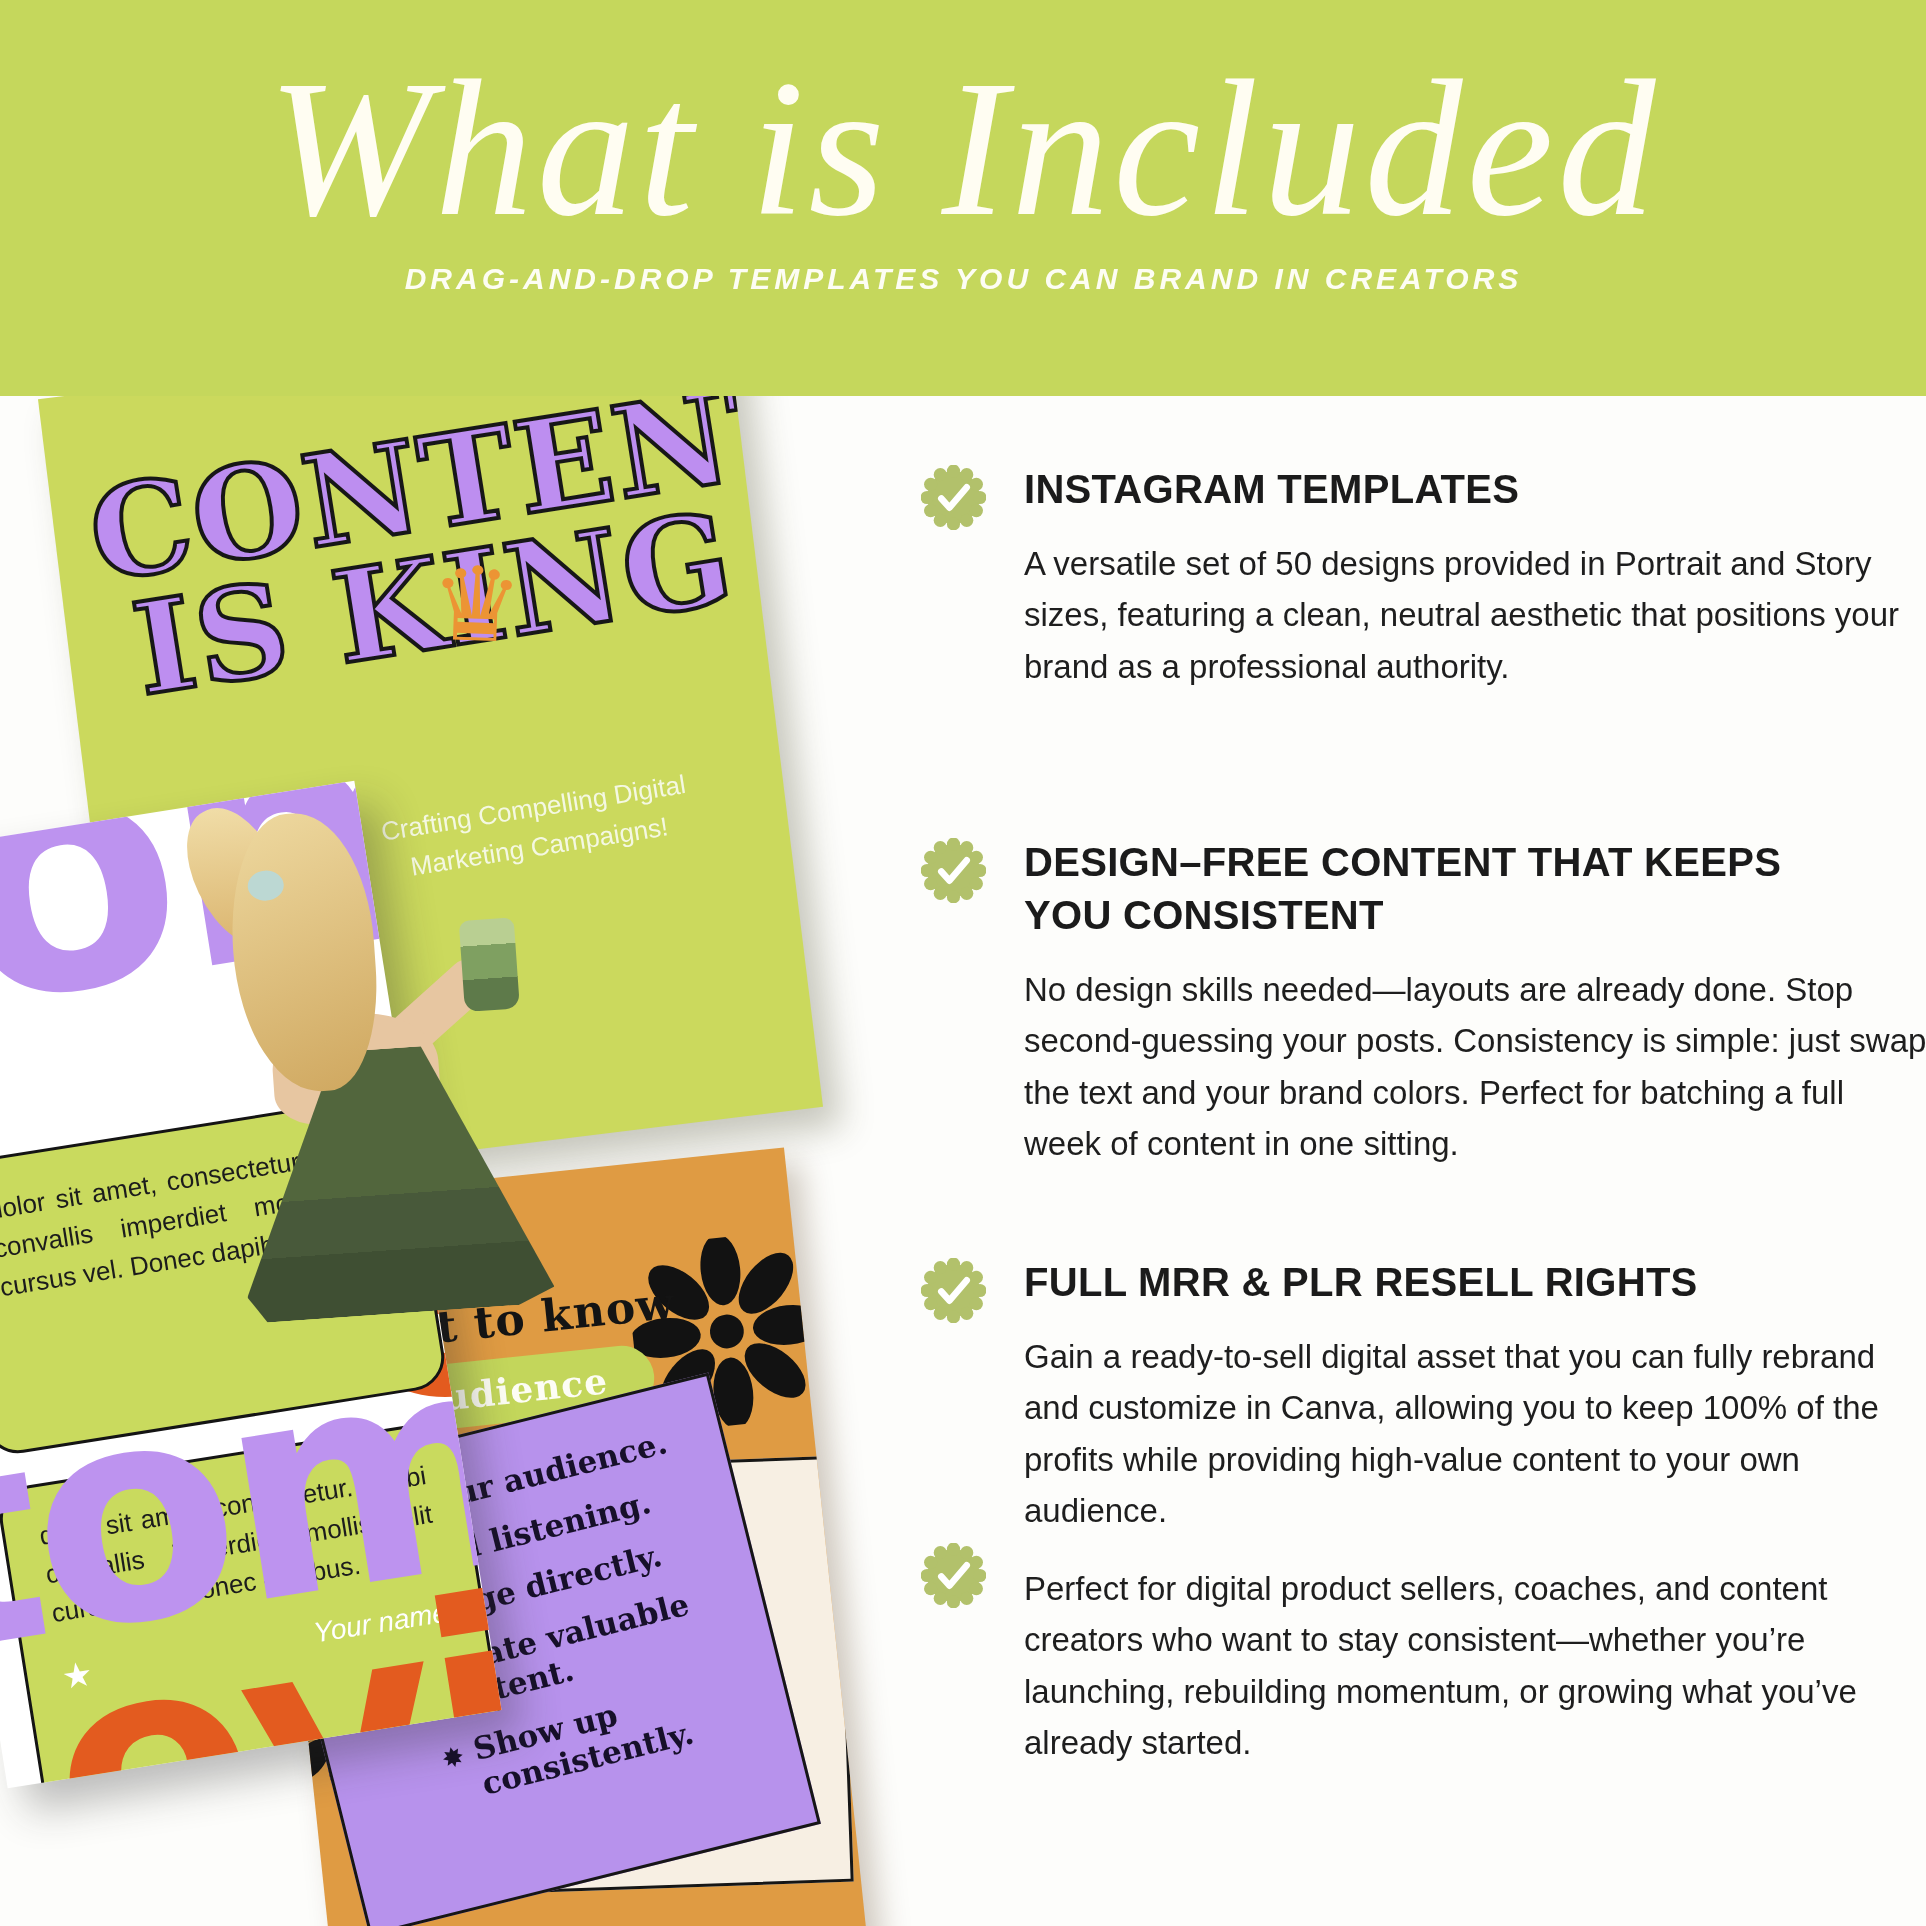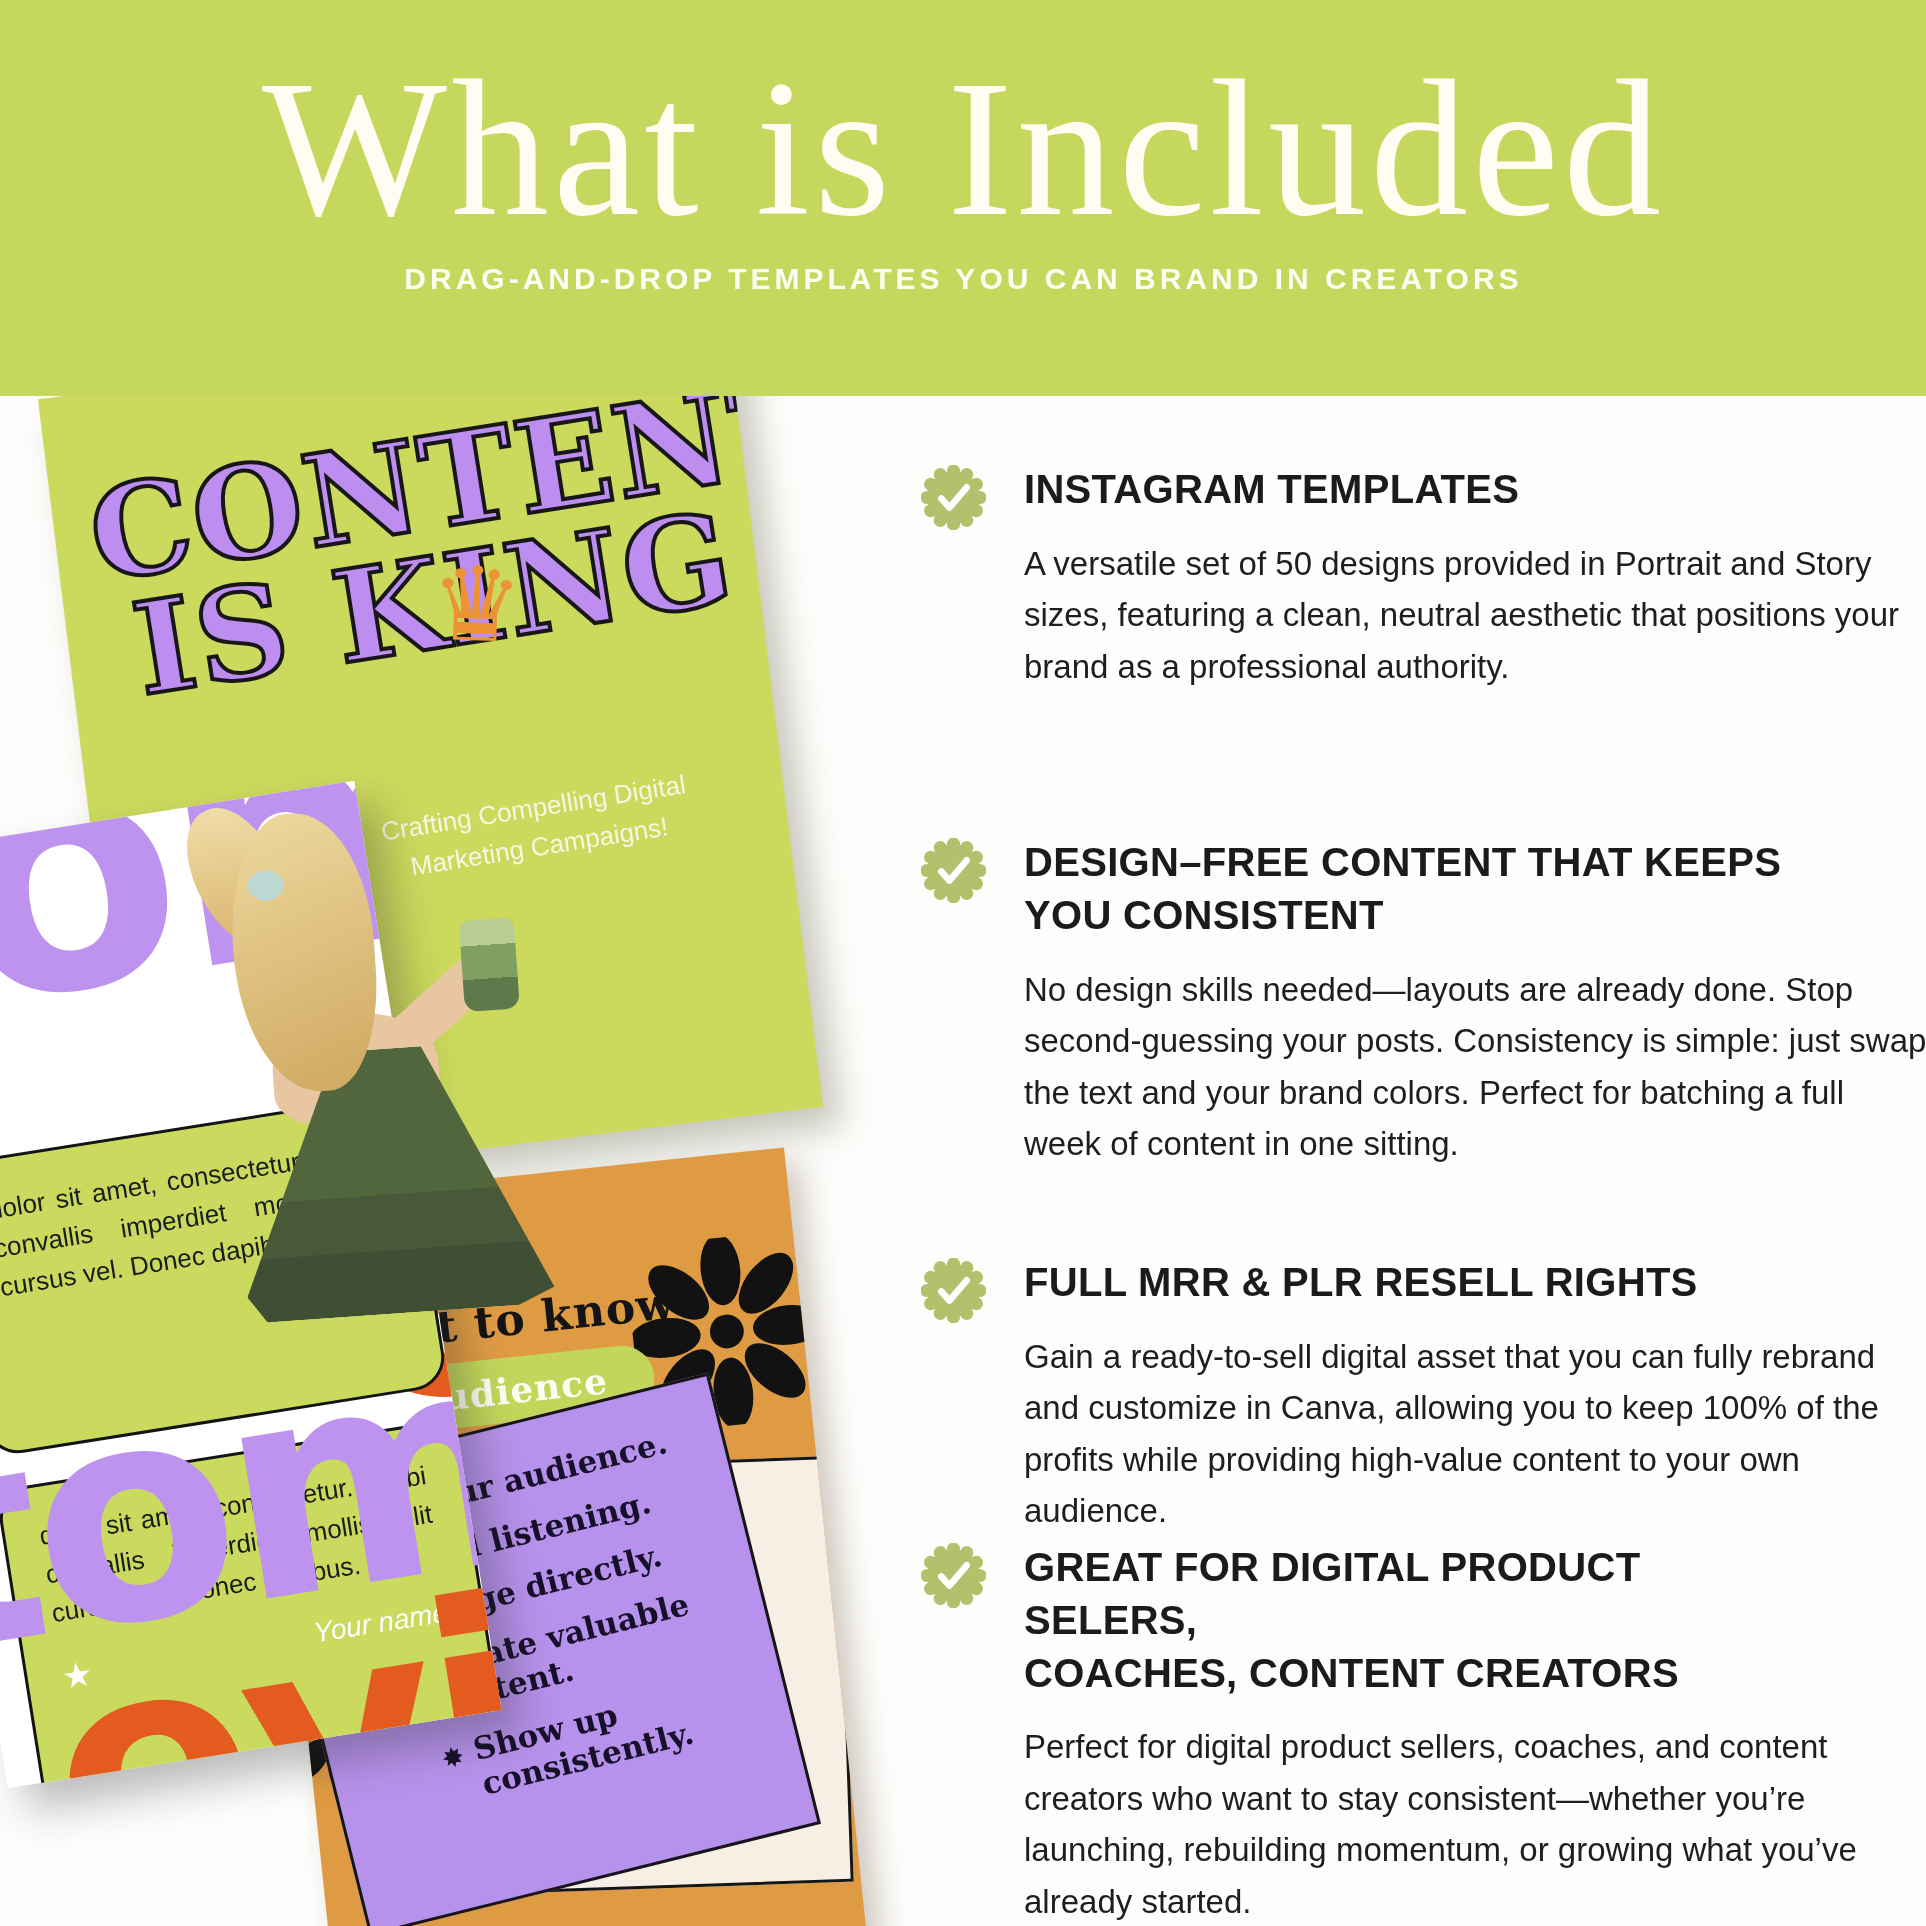--- a/index.html
+++ b/index.html
@@ -1,21 +1,21 @@
 <!DOCTYPE html>
 <html><head>
 <meta charset="utf-8">
 <style>
   * { margin:0; padding:0; box-sizing:border-box; }
   html,body { width:1927px; height:1927px; }
   body { font-family:"Liberation Sans", sans-serif; background:#ffffff; }
   .page { position:relative; width:1927px; height:1927px; overflow:hidden; background:#fdfdfb; }
 
   
-  .band { position:absolute; left:0; top:0; width:1927px; height:396px; background:#c5d75c; z-index:10; }
+  .band { position:absolute; left:0; top:0; width:1927px; height:396px; background:#c5d75c; z-index:10;font-style:italic; }
   .band h1 {
     margin-top:48px; text-align:center;
     font-family:"Liberation Serif", serif; font-weight:500;
     font-size:196px; line-height:1.02; color:#fffdf2; letter-spacing:4px;
   }
   .band .subtitle {
     margin-top:14px; text-align:center;
     font-size:30px; font-weight:bold; letter-spacing:4px; color:#fdfdf3;
   }
 
@@ -254,24 +254,20 @@
         </h3>
         <p>Gain a ready-to-sell digital asset that you can fully rebrand and customize in Canva, allowing you to keep 100% of the profits while providing high-value content to your own audience.</p>
       </div>
     </div>
 
     <div class="feature f4">
       <svg class="badge" viewBox="0 0 64 64">
           <use href="#sealcheck"></use>
         </svg>
       <div class="ftext">
-        <h3>
-          <span>GREAT FOR DIGITAL PRODUCT SELERS,</span>
-            <span>COACHES, CONTENT CREATORS</span>
-        </h3>
         <p>Perfect for digital product sellers, coaches, and content creators who want to stay consistent—whether you’re launching, rebuilding momentum, or growing what you’ve already started.</p>
       </div>
     </div>
   </section>
 
   <svg class="hidden-defs" aria-hidden="true">
     <defs>
       <g id="sealcheck">
         <g fill="#b2c16b">
           <circle cx="32" cy="32" r="26"></circle>

